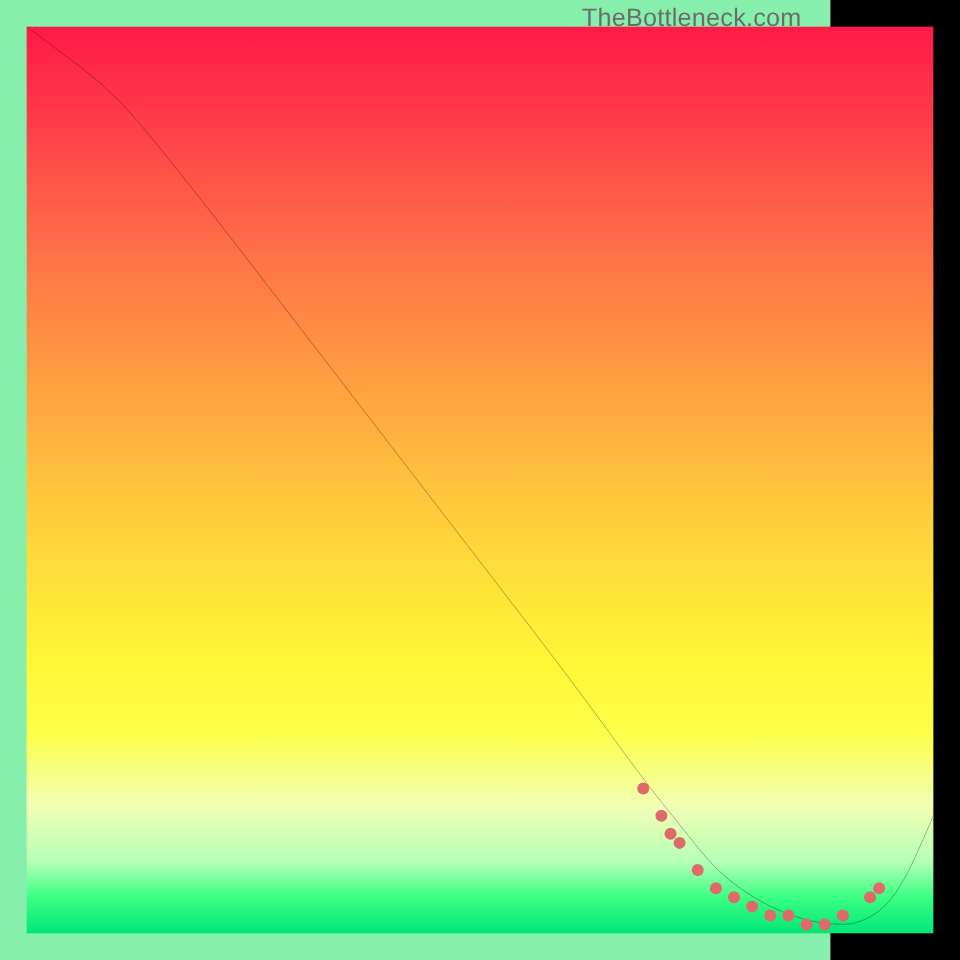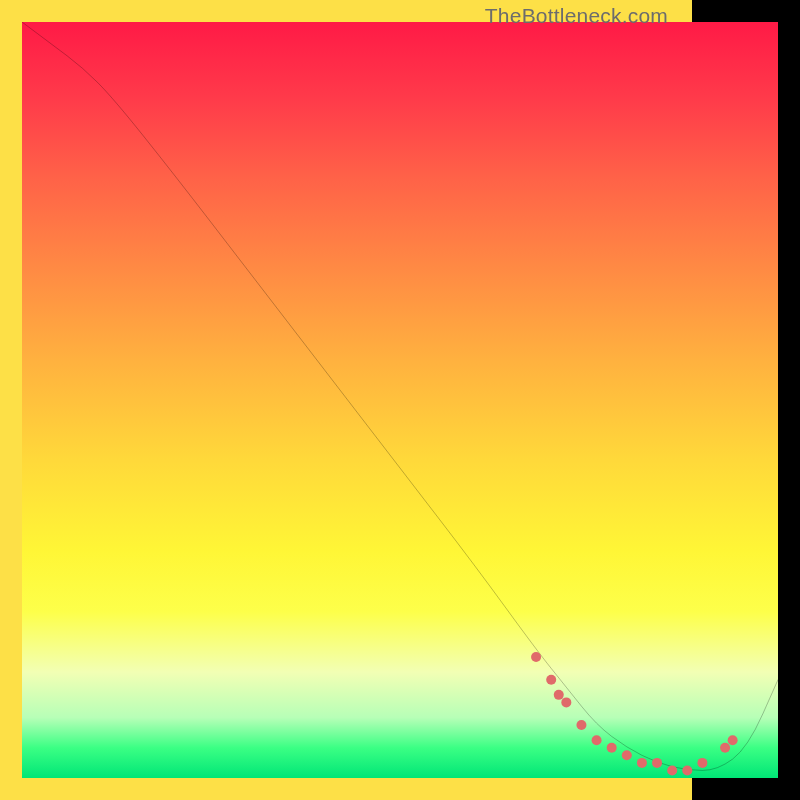--- a/index.html
+++ b/index.html
@@ -8,21 +8,21 @@
     width: 800px;
     height: 800px;
     background: #000;
     overflow: hidden;
     font-family: Arial, Helvetica, sans-serif;
   }
   .stage {
     position: relative;
     width: 692px;
     height: 800px;
-    background: #fde047;
+    background: #86efac;
   }
   .plot {
     position: absolute;
     left: 22px;
     top: 22px;
     width: 756px;
     height: 756px;
     overflow: hidden;
   }
   .gradient {

